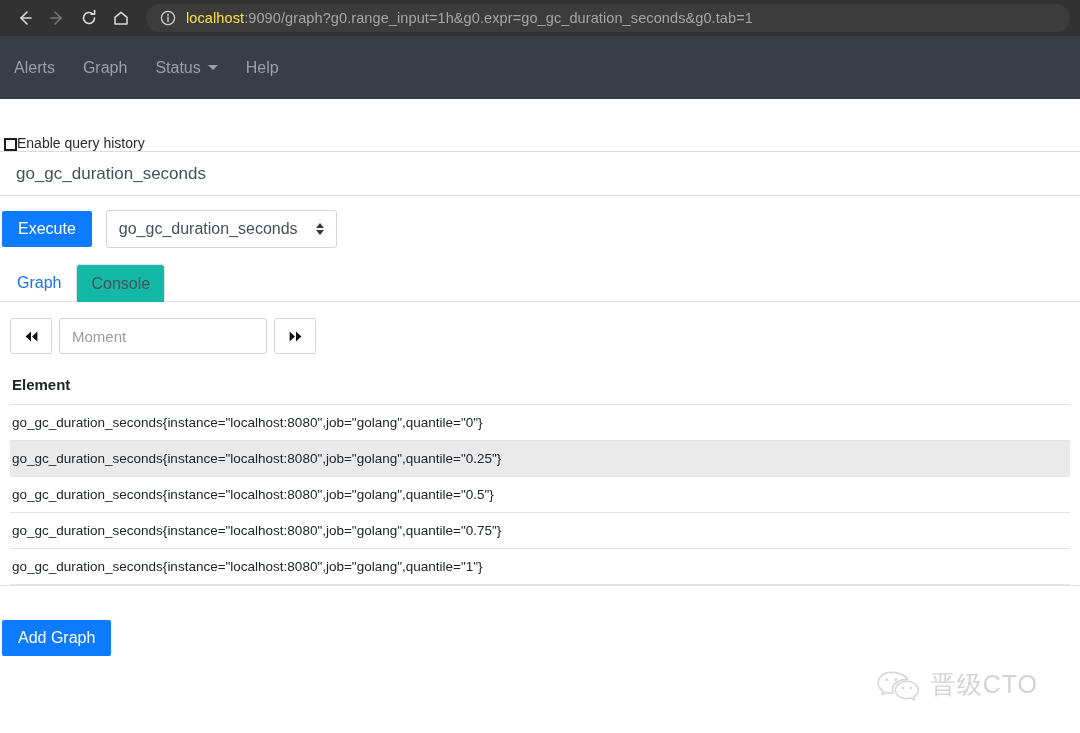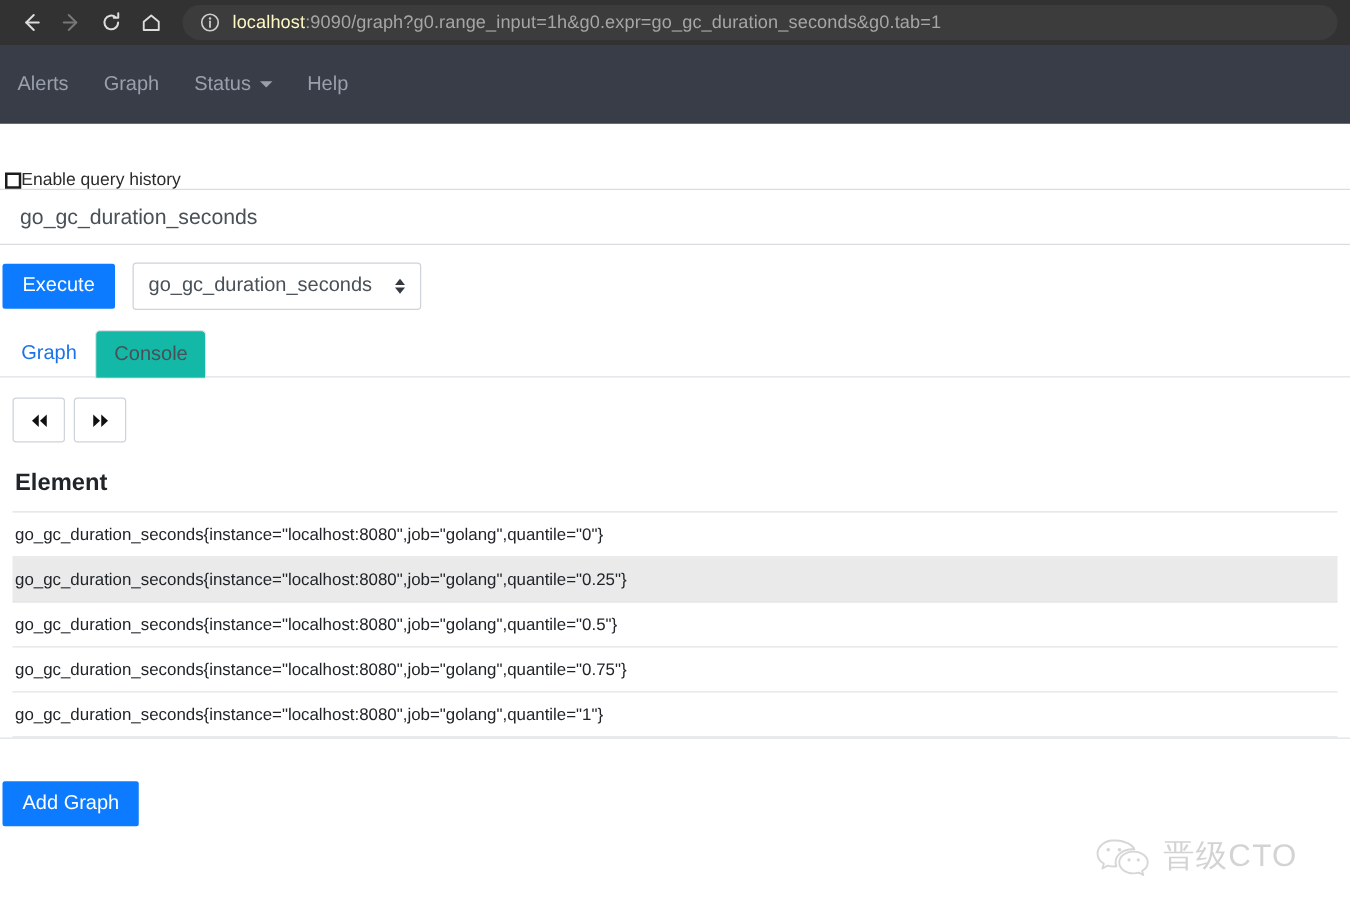--- a/index.html
+++ b/index.html
@@ -38,21 +38,21 @@
     padding: 0 14px;
     gap: 10px;
     overflow: hidden;
   }
   .url-text {
     font-size: 14.5px;
     color: #a6a6a6;
     white-space: nowrap;
     letter-spacing: .1px;
   }
-  .url-text .host { color: #fef9c3; }
+  .url-text .host { color: #fde047; }
 
   
   .promnav {
     height: 63px;
     background: #383d48;
     display: flex;
     align-items: center;
     padding: 0 0 0 0;
   }
   .brand {
@@ -211,21 +211,21 @@
     display: flex; align-items: center;
     padding-left: 12px;
     font-size: 15px;
     color: #9b9b9b;
   }
 
   
   .rtable { width: 100%; margin-top: 22px; border-collapse: collapse; }
   .rtable th {
     text-align: left;
-    font-size: 19px;
+    font-size: 15px;
     color: #212529;
     font-weight: bold;
     padding: 0 0 11px 2px;
     border-bottom: 1px solid #dee2e6;
   }
   .rtable td {
     font-size: 13.5px;
     color: #212529;
     padding: 10px 0 10px 2px;
     border-bottom: 1px solid #e3e3e3;
@@ -335,20 +335,21 @@
   </div>
 
   <div class="panel">
     <div class="moment-row">
       <div class="sq-btn">
         <svg width="15" height="13" viewBox="0 0 15 13">
           <path d="M7 1.5 L7 11.5 L1.6 6.5 Z" fill="#101010"></path>
           <path d="M13.4 1.5 L13.4 11.5 L8 6.5 Z" fill="#101010"></path>
         </svg>
       </div>
+      <div class="moment-input">Moment</div>
       <div class="sq-btn">
         <svg width="15" height="13" viewBox="0 0 15 13">
           <path d="M1.6 1.5 L1.6 11.5 L7 6.5 Z" fill="#101010"></path>
           <path d="M8 1.5 L8 11.5 L13.4 6.5 Z" fill="#101010"></path>
         </svg>
       </div>
     </div>
 
     <table class="rtable">
       <thead>

